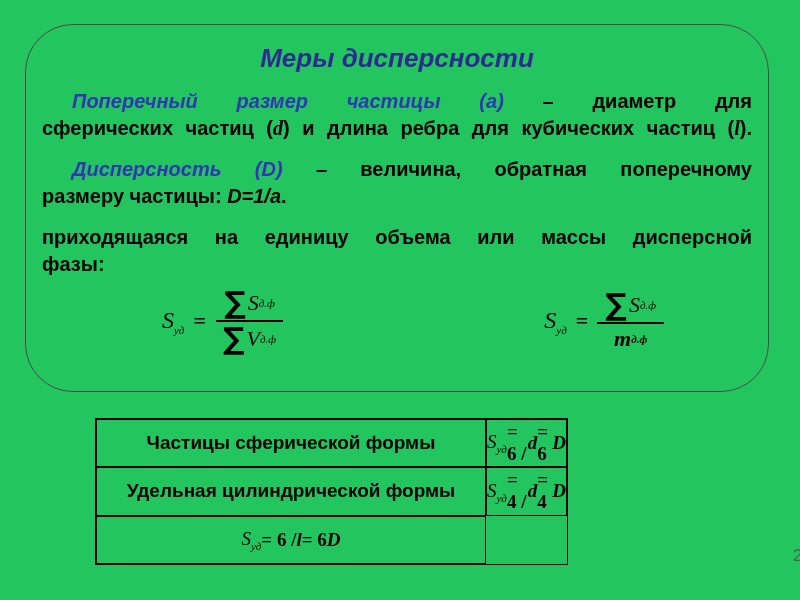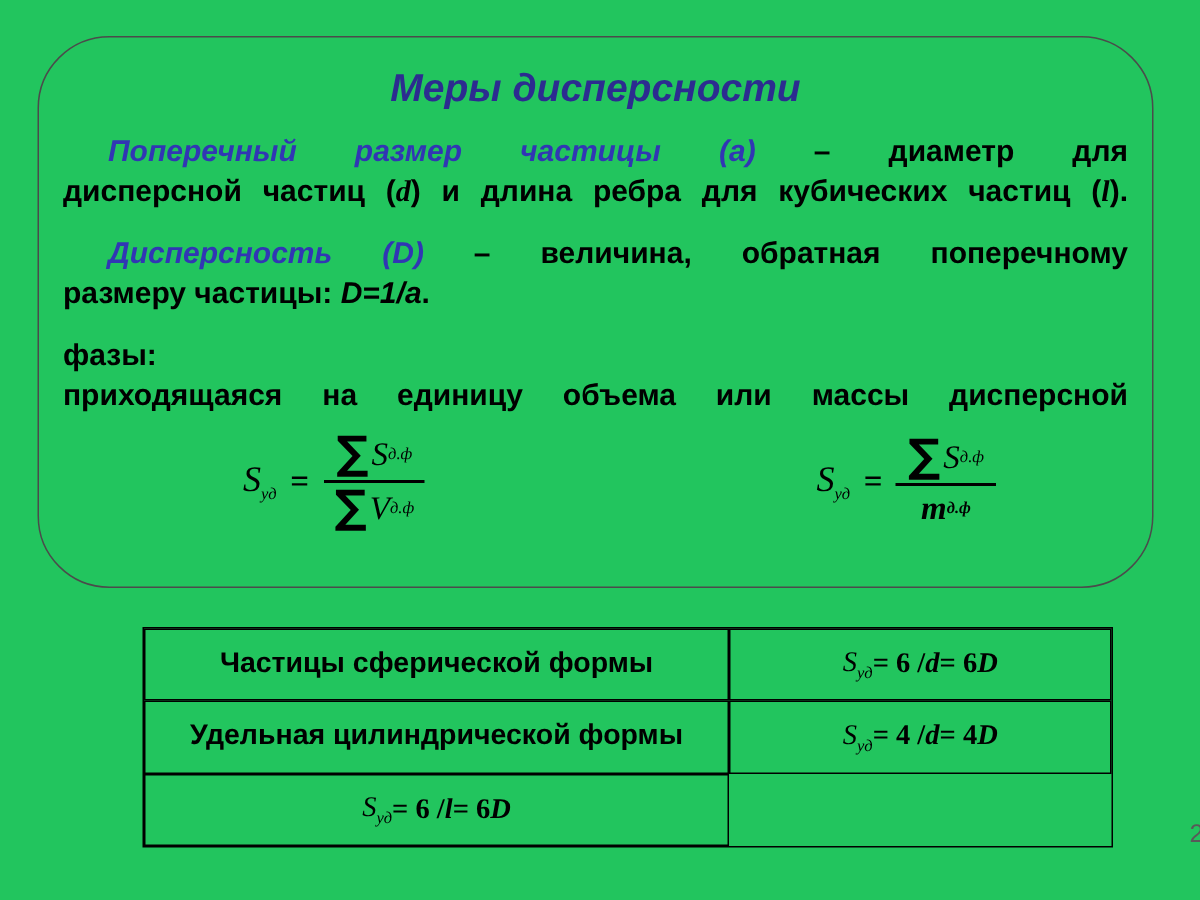--- a/index.html
+++ b/index.html
@@ -41,21 +41,21 @@
   .frac { display:inline-flex; flex-direction:column; align-items:center; }
   .f-num, .f-den { display:flex; align-items:center; justify-content:center;
     font-style:italic; font-size:22px; padding:0 8px; }
   .f-num { border-bottom:2.5px solid #000; padding-bottom:2px; }
   .f-den { padding-top:2px; }
   .sigma { font-family:"DejaVu Sans",sans-serif; font-style:normal;
     font-weight:bold; font-size:30px; line-height:1; margin-right:2px; }
   .f-den.mass { font-weight:bold; }
   
   .ptable {
-    position:absolute; left:95px; top:418px; width:647px; height:147px;
+    position:absolute; left:95px; top:418px; width:473px; height:147px;
     border:1.5px solid #000; border-collapse:collapse; box-sizing:border-box;
     display:grid; grid-template-columns:390px 1fr; grid-auto-rows:1fr;
   }
   .cell {
     border:1px solid #000; display:flex; align-items:center; justify-content:center;
     box-sizing:border-box;
   }
   .cell.label { font-size:19px; font-weight:bold; color:#000; }
   .cell.formula-cell {
     font-family:"Liberation Serif","DejaVu Serif",serif; font-size:19px;
@@ -72,31 +72,31 @@
 <body>
 
 <div class="slide">
 
   <div class="content-box">
 
     <div class="slide-title">Меры дисперсности</div>
 
     <div class="para">
       <div class="line jl first"><span class="lead">Поперечный размер частицы (а)</span><span> – диаметр для</span></div>
-      <div class="line jl"><span>дисперсной частиц (</span><span class="ser-var">d</span><span>) и длина ребра для кубических частиц (</span><span class="ser-var">l</span><span>).</span></div>
+      <div class="line jl"><span>сферических частиц (</span><span class="ser-var">d</span><span>) и длина ребра для кубических частиц (</span><span class="ser-var">l</span><span>).</span></div>
     </div>
 
     <div class="para">
       <div class="line jl first"><span class="lead">Дисперсность (D)</span><span> – величина, обратная поперечному</span></div>
       <div class="line"><span>размеру частицы: </span><span class="ital-sans">D=1/a</span><span>.</span></div>
     </div>
 
     <div class="para" style="margin-bottom:4px;">
+      <div class="line jl">приходящаяся на единицу объема или массы дисперсной</div>
       <div class="line">фазы:</div>
-      <div class="line jl">приходящаяся на единицу объема или массы дисперсной</div>
     </div>
 
     <div class="formula-row">
 
       <div class="formula">
         <span class="f-lhs"><span>S</span><sub>уд</sub></span>
         <span class="f-eq">=</span>
         <span class="frac">
           <span class="f-num">
               <span class="sigma">∑</span>

